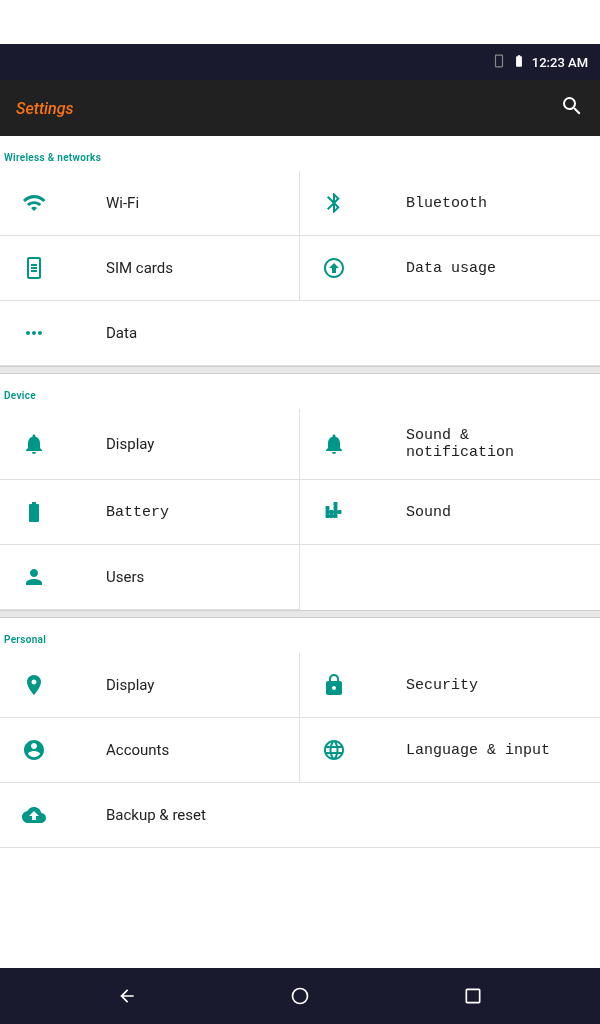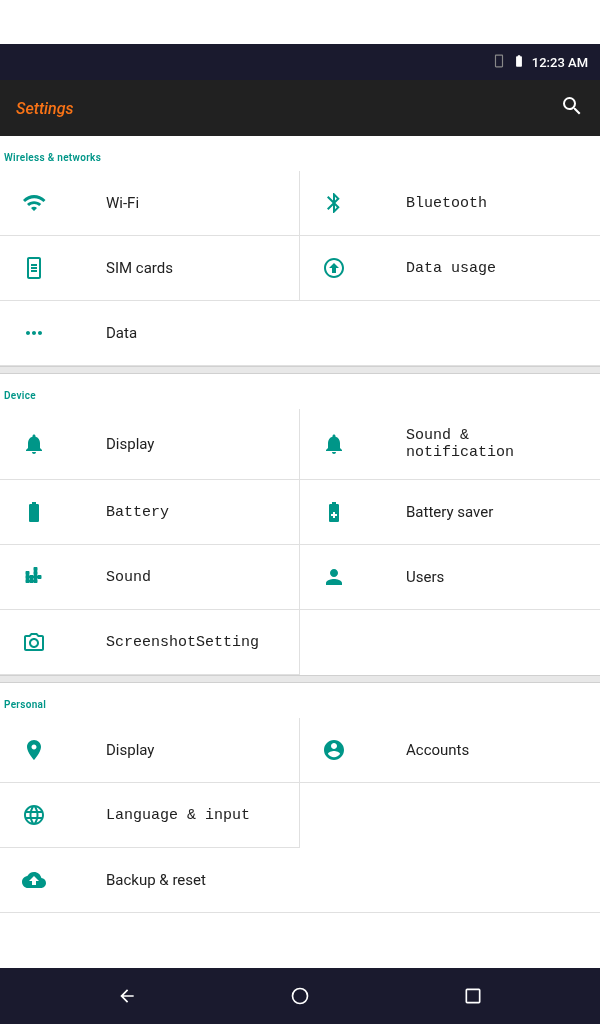--- a/index.html
+++ b/index.html
@@ -266,74 +266,66 @@
 
       <div class="settings-item right-col">
         <div class="item-icon">
           <svg viewBox="0 0 24 24" xmlns="http://www.w3.org/2000/svg">
               <path d="M15.67 4H14V2h-4v2H8.33C7.6 4 7 4.6 7 5.33v15.33C7 21.4 7.6 22 8.33 22h7.33c.74 0 1.34-.6 1.34-1.33V5.33C17 4.6 16.4 4 15.67 4z"></path>
             </svg>
         </div>
         <span class="item-label">Battery</span>
       </div>
 
-      <div class="settings-item">
-        <div class="item-icon">
-          <svg viewBox="0 0 24 24" xmlns="http://www.w3.org/2000/svg">
-              <path d="M15.67 4H14V2h-4v2H8.33C7.6 4 7 4.6 7 5.33v15.33C7 21.4 7.6 22 8.33 22h7.33c.74 0 1.34-.6 1.34-1.33V5.33C17 4.6 16.4 4 15.67 4zm-2.67 14h-2v-2H9v-2h2v-2h2v2h2v2h-2v2z"></path>
-            </svg>
-        </div>
-        <span class="item-label">Battery saver</span>
-      </div>
 
       <div class="settings-item right-col">
         <div class="item-icon">
           <svg viewBox="0 0 24 24" xmlns="http://www.w3.org/2000/svg">
               <path d="M6.5 10h-2c-.55 0-1 .45-1 1v2c0 .55.45 1 1 1h2c.55 0 1-.45 1-1v-2c0-.55-.45-1-1-1zm0-4h-2c-.55 0-1 .45-1 1v2c0 .55.45 1 1 1h2c.55 0 1-.45 1-1V7c0-.55-.45-1-1-1zm0 8h-2c-.55 0-1 .45-1 1v2c0 .55.45 1 1 1h2c.55 0 1-.45 1-1v-2c0-.55-.45-1-1-1zm4-4h-2c-.55 0-1 .45-1 1v2c0 .55.45 1 1 1h2c.55 0 1-.45 1-1v-2c0-.55-.45-1-1-1zm0 4h-2c-.55 0-1 .45-1 1v2c0 .55.45 1 1 1h2c.55 0 1-.45 1-1v-2c0-.55-.45-1-1-1zm4 0h-2c-.55 0-1 .45-1 1v2c0 .55.45 1 1 1h2c.55 0 1-.45 1-1v-2c0-.55-.45-1-1-1zm0-4h-2c-.55 0-1 .45-1 1v2c0 .55.45 1 1 1h2c.55 0 1-.45 1-1v-2c0-.55-.45-1-1-1zm0-4h-2c-.55 0-1 .45-1 1v2c0 .55.45 1 1 1h2c.55 0 1-.45 1-1V7c0-.55-.45-1-1-1zm0-4h-2c-.55 0-1 .45-1 1v2c0 .55.45 1 1 1h2c.55 0 1-.45 1-1V3c0-.55-.45-1-1-1zm4 8h-2c-.55 0-1 .45-1 1v2c0 .55.45 1 1 1h2c.55 0 1-.45 1-1v-2c0-.55-.45-1-1-1z"></path>
             </svg>
         </div>
         <span class="item-label">Sound</span>
       </div>
 
       <div class="settings-item">
         <div class="item-icon">
           <svg viewBox="0 0 24 24" xmlns="http://www.w3.org/2000/svg">
               <path d="M12 12c2.21 0 4-1.79 4-4s-1.79-4-4-4-4 1.79-4 4 1.79 4 4 4zm0 2c-2.67 0-8 1.34-8 4v2h16v-2c0-2.66-5.33-4-8-4z"></path>
             </svg>
         </div>
         <span class="item-label">Users</span>
       </div>
 
-      <div class="settings-item right-col">
-        <div class="item-icon">
-          <svg viewBox="0 0 24 24" xmlns="http://www.w3.org/2000/svg">
-              <path d="M20 5h-3.17L15 3H9L7.17 5H4c-1.1 0-2 .9-2 2v12c0 1.1.9 2 2 2h16c1.1 0 2-.9 2-2V7c0-1.1-.9-2-2-2zm0 14H4V7h4.05l1.83-2h4.24l1.83 2H20v12zM12 8c-2.76 0-5 2.24-5 5s2.24 5 5 5 5-2.24 5-5-2.24-5-5-5zm0 8c-1.65 0-3-1.35-3-3s1.35-3 3-3 3 1.35 3 3-1.35 3-3 3z"></path>
-            </svg>
-        </div>
-        <span class="item-label">ScreenshotSetting</span>
-      </div>
 
     </div>
   </div>
 
   <div class="section-divider"></div>
 
   <div>
     <div class="section-header">Personal</div>
     <div class="settings-grid">
 
       <div class="settings-item">
         <div class="item-icon">
           <svg viewBox="0 0 24 24" xmlns="http://www.w3.org/2000/svg">
               <path d="M12 2C8.13 2 5 5.13 5 9c0 5.25 7 13 7 13s7-7.75 7-13c0-3.87-3.13-7-7-7zm0 9.5c-1.38 0-2.5-1.12-2.5-2.5s1.12-2.5 2.5-2.5 2.5 1.12 2.5 2.5-1.12 2.5-2.5 2.5z"></path>
             </svg>
         </div>
         <span class="item-label">Display</span>
       </div>
 
+      <div class="settings-item right-col">
+        <div class="item-icon">
+          <svg viewBox="0 0 24 24" xmlns="http://www.w3.org/2000/svg">
+              <path d="M18 8h-1V6c0-2.76-2.24-5-5-5S7 3.24 7 6v2H6c-1.1 0-2 .9-2 2v10c0 1.1.9 2 2 2h12c1.1 0 2-.9 2-2V10c0-1.1-.9-2-2-2zm-6 9c-1.1 0-2-.9-2-2s.9-2 2-2 2 .9 2 2-.9 2-2 2zm3.1-9H8.9V6c0-1.71 1.39-3.1 3.1-3.1 1.71 0 3.1 1.39 3.1 3.1v2z"></path>
+            </svg>
+        </div>
+        <span class="item-label">Security</span>
+      </div>
 
       <div class="settings-item">
         <div class="item-icon">
           <svg viewBox="0 0 24 24" xmlns="http://www.w3.org/2000/svg">
               <path d="M12 2C6.48 2 2 6.48 2 12s4.48 10 10 10 10-4.48 10-10S17.52 2 12 2zm0 3c1.66 0 3 1.34 3 3s-1.34 3-3 3-3-1.34-3-3 1.34-3 3-3zm0 14.2c-2.5 0-4.71-1.28-6-3.22.03-1.99 4-3.08 6-3.08 1.99 0 5.97 1.09 6 3.08-1.29 1.94-3.5 3.22-6 3.22z"></path>
             </svg>
         </div>
         <span class="item-label">Accounts</span>
       </div>
 

